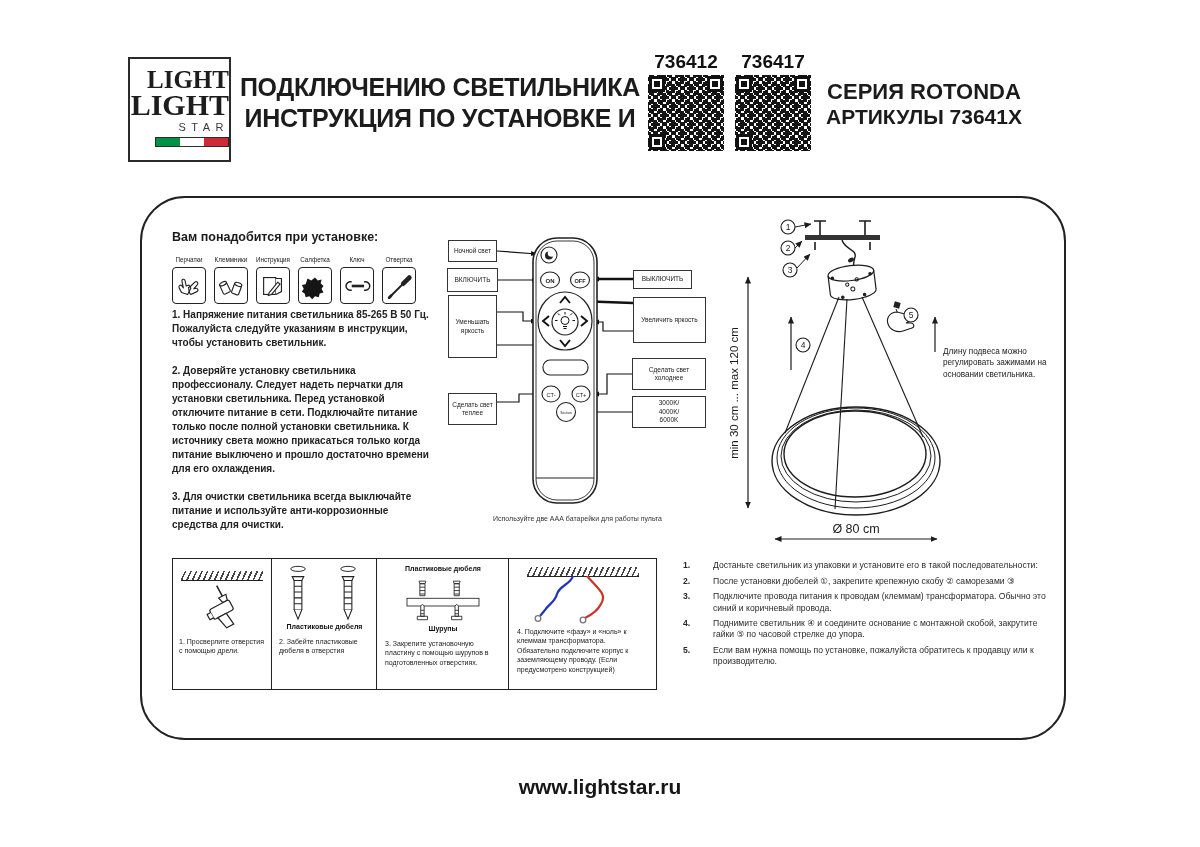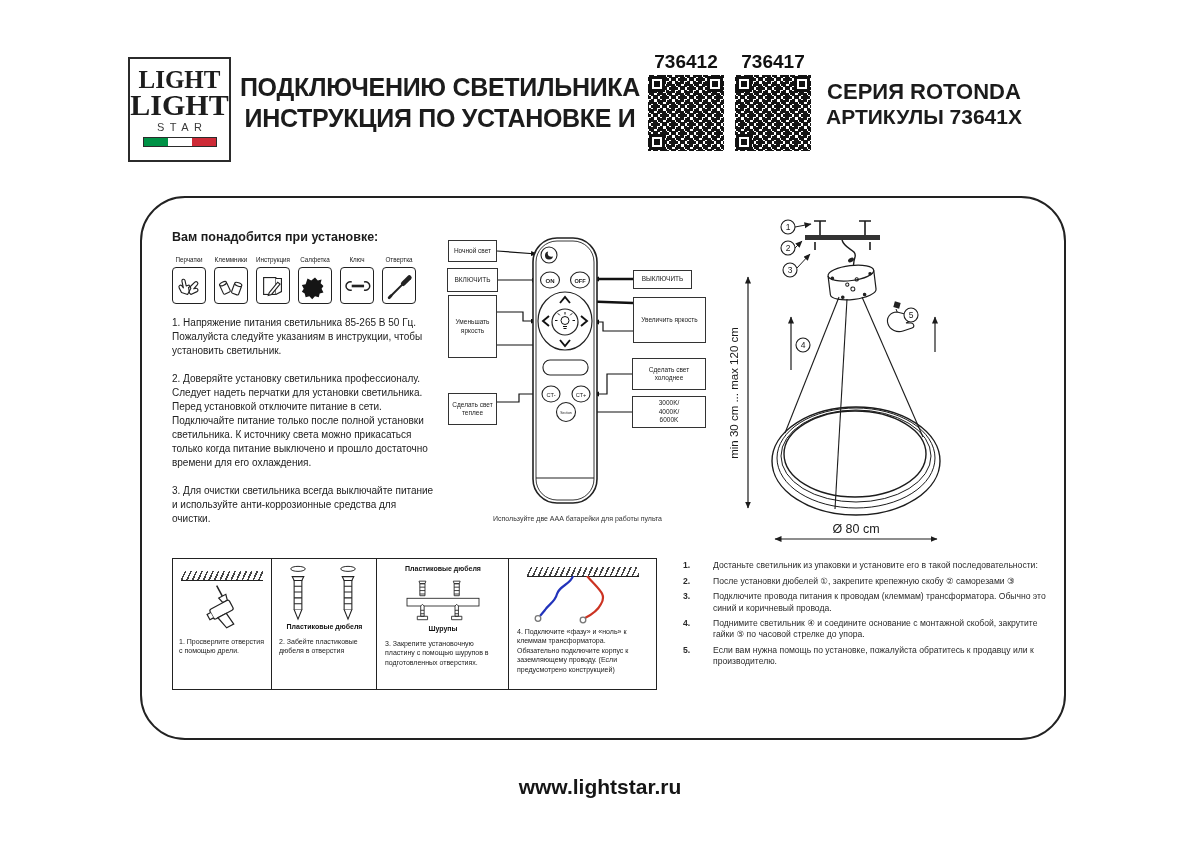--- a/index.html
+++ b/index.html
@@ -1,21 +1,21 @@
 <!DOCTYPE html>
 <html><head>
 <meta charset="utf-8">
 <style>
   html,body{margin:0;padding:0;background:#e9e9e9;}
   .page{position:relative;width:1200px;height:847px;background:#ffffff;margin:0 auto;
         font-family:"Liberation Sans","DejaVu Sans",sans-serif;color:#1b1b1b;overflow:hidden;}
   .abs{position:absolute;}
   
   .logo-box{left:128px;top:57px;width:103px;height:105px;border:2px solid #2b2b2b;
-            display:flex;flex-direction:column;align-items:center;padding-top:11px;box-sizing:border-box;}
+            display:flex;flex-direction:column;align-items:flex-end;padding-top:11px;box-sizing:border-box;}
   .logo-word1{font-family:"Liberation Serif","DejaVu Serif",serif;font-weight:bold;font-size:25px;line-height:0.82;color:#1d1d1d;}
   .logo-word2{font-family:"Liberation Serif","DejaVu Serif",serif;font-weight:bold;font-size:30px;line-height:0.95;color:#1d1d1d;}
   .logo-word3{font-size:11px;letter-spacing:5.5px;text-indent:5.5px;color:#3a3a3a;margin-top:2px;}
   .flag{display:flex;width:72px;height:8px;border:1.5px solid #2b2b2b;margin-top:4px;}
   .flag span{flex:1;}
   .title{left:238px;top:72px;width:404px;text-align:center;font-size:25px;font-weight:bold;
          line-height:1.25;color:#1c1c1c;letter-spacing:-0.3px;}
   .qr-num{top:51px;width:76px;text-align:center;font-size:19px;font-weight:bold;color:#111;}
   .qr{top:75px;width:76px;height:76px;
       background-image:
@@ -28,21 +28,21 @@
   .articles{left:818px;top:105px;width:212px;text-align:center;font-size:21px;font-weight:bold;}
   
   .main-box{left:140px;top:196px;width:922px;height:540px;border:2px solid #222;border-radius:45px;}
   
   .tools-head{left:172px;top:230px;font-size:12.5px;font-weight:bold;}
   .tool{width:42px;}
   .tlabel{position:absolute;top:256px;width:42px;text-align:center;font-size:6.3px;color:#222;}
   .tbox{position:absolute;top:267px;width:34px;height:37px;border:1.5px solid #222;border-radius:4px;
         box-sizing:border-box;display:flex;align-items:center;justify-content:center;background:#fff;}
   
-  .notes{left:172px;top:316px;width:263px;font-size:10px;font-weight:normal;line-height:1.4;color:#222;}
+  .notes{left:172px;top:308px;width:263px;font-size:10px;font-weight:bold;line-height:1.4;color:#222;}
   .notes p{margin:0 0 14px 0;}
   
   .remote-wrap{left:445px;top:228px;width:265px;height:300px;}
   .remote-wrap svg{position:absolute;left:0;top:0;}
   .rlabel{position:absolute;border:1.2px solid #333;background:#fff;display:flex;align-items:center;
           justify-content:center;text-align:center;font-size:6.5px;line-height:1.3;color:#1b1b1b;
           box-sizing:border-box;padding:1px;}
   .pre{white-space:pre-line;}
   .remote-caption{position:absolute;left:0;right:0;top:287px;text-align:center;font-size:7px;color:#333;}
   
@@ -334,20 +334,21 @@
         <path d="M182,107 c-7,0 -11,6 -9,12 c2,6 9,9 15,7 l9,-3 c3,-1 2,-5 -1,-5 l-5,0 c6,-2 5,-9 -1,-9 z" fill="#fff" stroke="#1c1c1c" stroke-width="1.1"></path>
       </g>
       <circle cx="196" cy="110" r="7" fill="#fff" stroke="#1c1c1c" stroke-width="1.1"></circle>
       <text x="196" y="113" font-size="8.5" text-anchor="middle">5</text>
       <line x1="220" y1="147" x2="220" y2="112" stroke="#1c1c1c" stroke-width="1.2" marker-end="url(#la)"></line>
 
       <line x1="60" y1="334" x2="222" y2="334" stroke="#1c1c1c" stroke-width="1.2" marker-start="url(#lab)" marker-end="url(#la)"></line>
       <text x="141" y="328" font-size="12.5" text-anchor="middle">Ø 80 cm</text>
     </svg>
   </div>
+  <div class="abs lamp-note">Длину подвеса можно регулировать зажимами на основании светильника.</div>
 
   <div class="abs panels">
 
     <div class="panel" style="left:0;width:99px">
       <div class="hatch" style="left:8px;top:12px;width:82px"></div>
       <svg class="abs" style="left:16px;top:22px" width="66" height="54" viewBox="0 0 66 54">
         <g transform="rotate(-28 38 24)" fill="#fff" stroke="#222" stroke-width="1.2">
           <path d="M38 2 V14" stroke-width="1.5"></path>
           <path d="M34 14 h8 l-1.5 6 h-5 z"></path>
           <rect x="20" y="20" width="22" height="11" rx="2"></rect>

